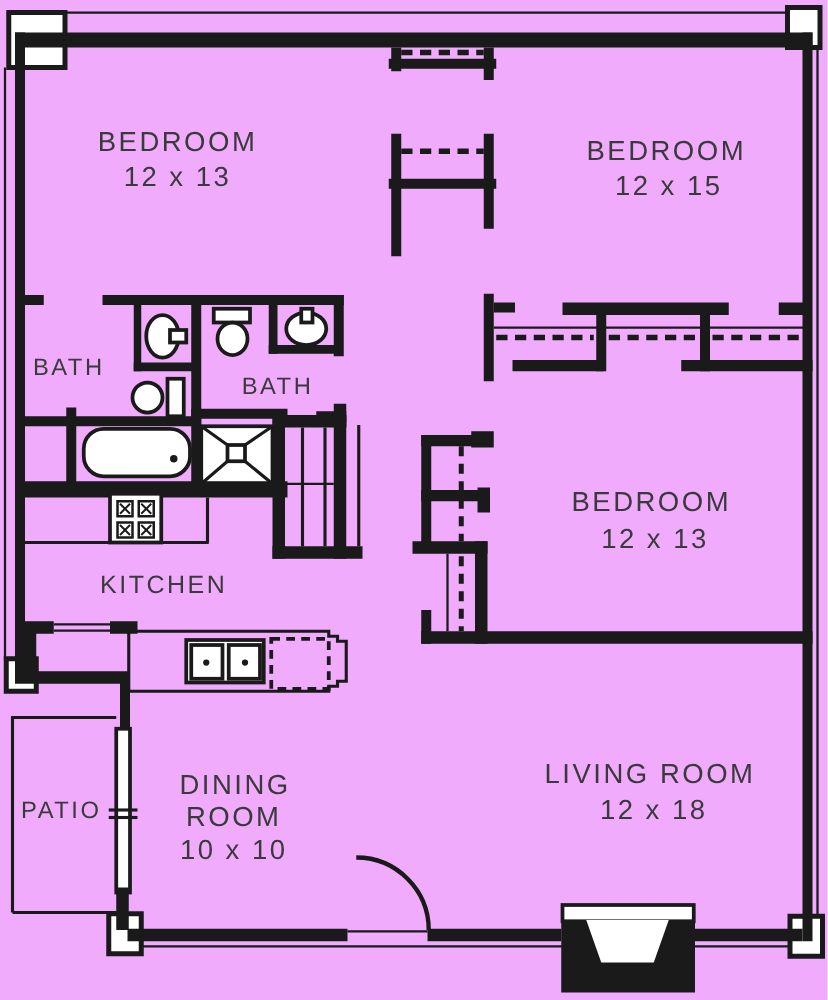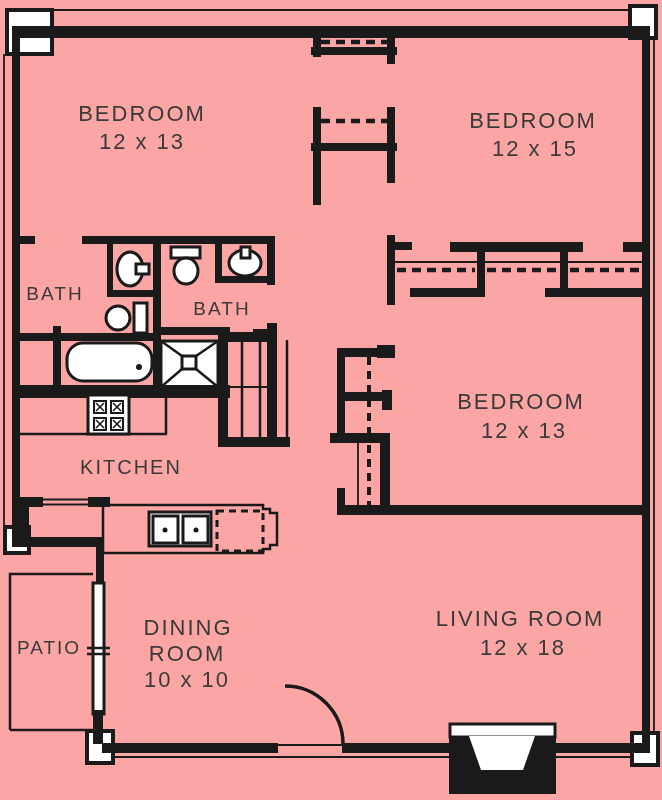--- a/index.html
+++ b/index.html
@@ -1,16 +1,16 @@
 <!DOCTYPE html>
 <html><head>
 <meta charset="utf-8">
 <style>
   html,body{margin:0;padding:0;background:#ffffff;}
-  .stage{position:relative;width:662px;height:800px;background:#fca5a5;overflow:hidden;}
+  .stage{position:relative;width:662px;height:800px;background:#f0abfc;overflow:hidden;}
   svg{display:block;}
   .room-label{font-family:"Liberation Sans","DejaVu Sans",sans-serif;fill:#3a3a3a;letter-spacing:2px;}
   .lbl-lg{font-size:22px;}
   .lbl-md{font-size:20px;}
   .lbl-sm{font-size:19px;}
   .wall{fill:#1a1a1a;}
   .thin{stroke:#1a1a1a;stroke-width:1.8;fill:none;}
   .med{stroke:#1a1a1a;stroke-width:2.5;fill:none;}
   .fix{stroke:#1a1a1a;stroke-width:3;fill:#ffffff;}
   .rod{stroke:#1a1a1a;stroke-width:4.5;fill:none;stroke-dasharray:9 6;}

